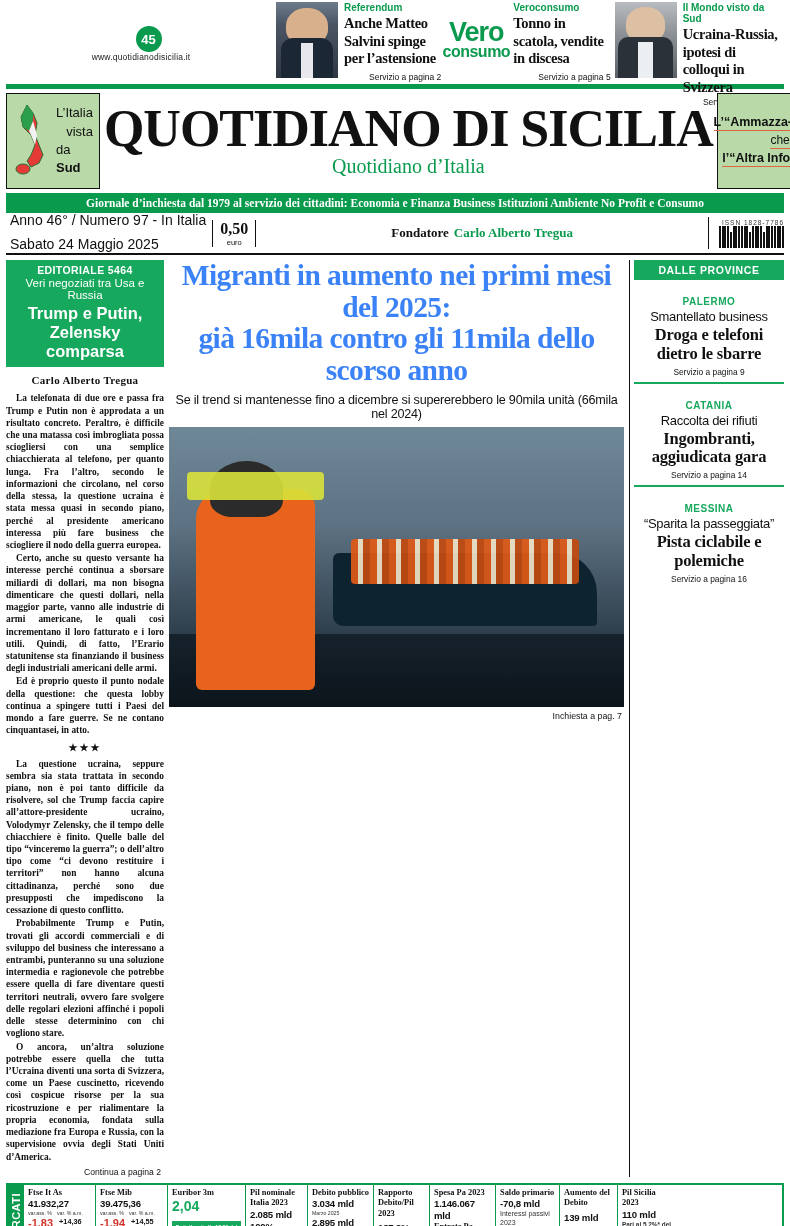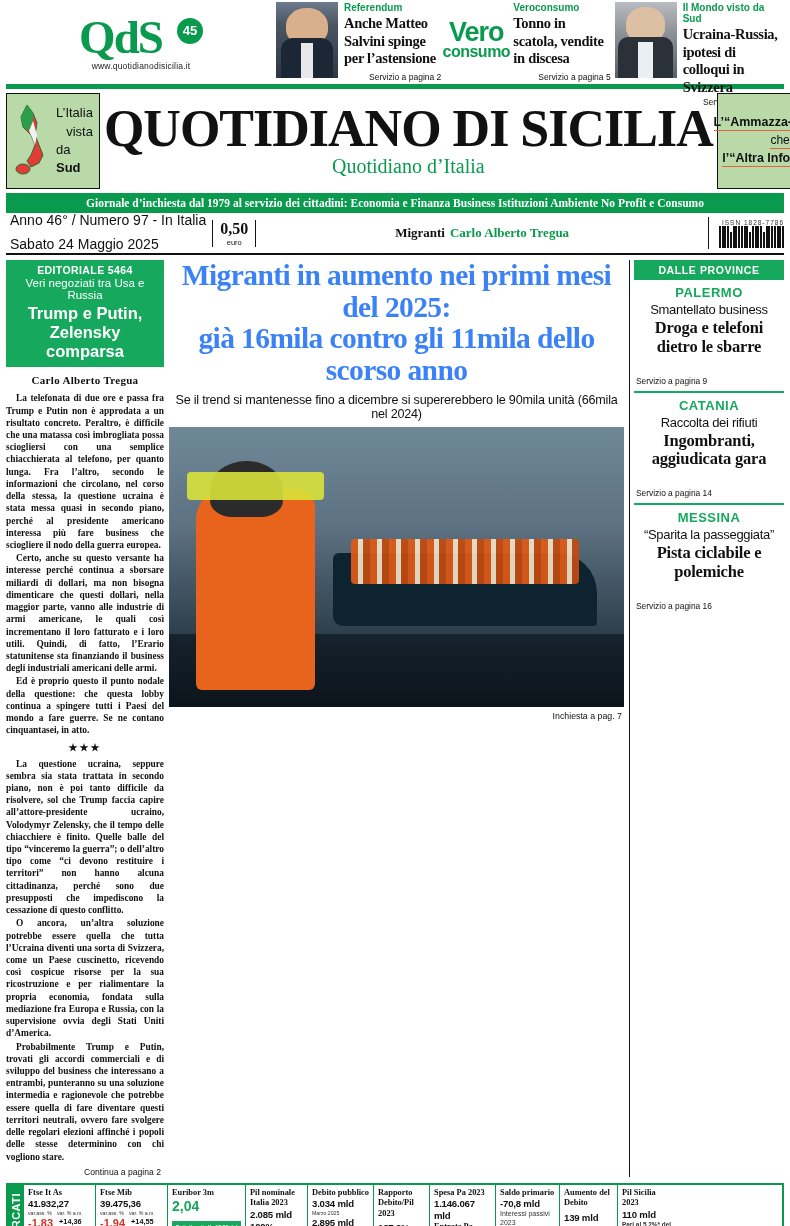--- a/index.html
+++ b/index.html
@@ -85,24 +85,24 @@
   .headline { font-family:"Liberation Serif",serif; font-weight:bold; font-size: 29.5px; line-height: 1.07; letter-spacing:-0.6px; color:#3b82f6; text-align:center; }
   .subhead { font-size: 12.6px; text-align:center; margin-top: 7px; margin-bottom: 6px; color:#111; letter-spacing:-0.2px;}
 
   .photo-main { width: 100%; height: 280px; background: linear-gradient(180deg,#6f8898 0%,#5d7282 35%,#2d3d4a 75%,#16202a 100%); position:relative; overflow:hidden; }
   .photo-cap { text-align:right; font-size: 8.8px; padding: 4px 2px 0 0; }
 
   
   .prov-head { background:#16a85c; color:#fff; text-align:center; font-size: 10.5px; font-weight:bold; padding: 4px 0; letter-spacing:0.6px; }
   .prov-item { text-align:center; padding: 5px 2px 5px 2px; }
   .prov-item + .prov-item { border-top: 2.5px solid #16a85c; }
-  .prov-city { color:#16a85c; font-size: 13px; font-weight:bold; letter-spacing:0.5px; }
+  .prov-city { color:#16a85c; font-size: 10px; font-weight:bold; letter-spacing:0.5px;margin-top:11px; }
   .prov-kick { font-size: 13px; margin-top: 2px; letter-spacing:-0.3px;}
   .prov-title { font-family:"Liberation Serif",serif; font-weight:bold; font-size: 16.5px; line-height:1.14; margin-top: 2px; letter-spacing:-0.2px;}
-  .prov-serv { font-size: 8.4px; text-align:left; margin-top: 19px; }
+  .prov-serv { font-size: 8.4px; text-align:center; margin-top: 3px; }
 
   
   .mercati-wrap { display:flex; border: 2px solid #0a9a4e; margin-top: 6px; height: 74px; }
   .mercati-tab { width: 16px; background:#0a9a4e; color:#fff; display:flex; align-items:center; justify-content:center; }
   .mercati-tab span { writing-mode: vertical-rl; transform: rotate(180deg); font-size: 11px; font-weight:bold; letter-spacing:0.5px; }
   .mcell { border-right: 1.2px solid #0a9a4e; padding: 3px 4px; display:flex; flex-direction:column; font-size: 7px; line-height:1.25; }
   .mcell:last-child { border-right: none; }
   .m-lbl { font-family:"Liberation Serif",serif; font-weight:bold; font-size: 8.4px; }
   .m-val { font-weight: bold; font-size: 9.6px; letter-spacing:-0.2px;}
   .m-small { font-size: 5.2px; color:#333; }
@@ -121,21 +121,20 @@
 </style>
 </head>
 <body>
 
 <div class="page">
 
   <div class="topstrip">
 
     <div class="qds-logo">
       <div class="qds-mark">
-        <span class="qds-letters">QdS</span>
         <span class="qds-45">45</span>
       </div>
       <div class="qds-url">www.quotidianodisicilia.it</div>
     </div>
 
     <div class="topitem">
       <div class="topthumb" style="background:linear-gradient(180deg,#6d7b8c 0%,#4a5564 30%,#2e3642 100%);">
         <div style="position:absolute;left:16%;top:8%;width:68%;height:48%;background:#d9b08c;border-radius:48% 48% 42% 42%;"></div>
         <div style="position:absolute;left:8%;top:48%;width:84%;height:52%;background:#1b2735;border-radius:12px 12px 0 0;"></div>
         <div style="position:absolute;left:40%;top:54%;width:20%;height:46%;background:#e8e8ec;"></div>
@@ -213,21 +212,21 @@
       <div class="info-dates">
         <div>Anno 46° / Numero 97 - In Italia</div>
         <div>Sabato 24 Maggio 2025</div>
       </div>
       <div class="info-price">
         <div class="price-num">0,50</div>
         <div class="price-lbl">euro</div>
       </div>
     </div>
     <div class="info-mid">
-      <span>Migranti</span>
+      <span>Fondatore</span>
       <span class="fnd-name">Carlo Alberto Tregua</span>
     </div>
     <div class="info-right">
       <div>
         <div class="issn">ISSN 1828-7786</div>
         <div class="barcode">
           <i></i>
             <i class="w"></i>
             <i></i>
             <i class="s"></i>
@@ -258,22 +257,22 @@
         <div class="edit-kick">Veri negoziati tra Usa e Russia</div>
         <div class="edit-title">Trump e Putin, Zelensky comparsa</div>
       </div>
       <div class="edit-author">Carlo Alberto Tregua</div>
       <div class="edit-body">
         <p>La telefonata di due ore e passa fra Trump e Putin non è approdata a un risultato concreto. Peraltro, è difficile che una matassa così imbrogliata possa sciogliersi con una semplice chiacchierata al telefono, per quanto lunga. Fra l’altro, secondo le informazioni che circolano, nel corso della stessa, la questione ucraina è stata messa quasi in secondo piano, perché al presidente americano interessa più fare business che sciogliere il nodo della guerra europea.</p>
         <p>Certo, anche su questo versante ha interesse perché continua a sborsare miliardi di dollari, ma non bisogna dimenticare che questi dollari, nella maggior parte, vanno alle industrie di armi americane, le quali così incrementano il loro fatturato e i loro utili. Quindi, di fatto, l’Erario statunitense sta finanziando il business degli industriali americani delle armi.</p>
         <p>Ed è proprio questo il punto nodale della questione: che questa lobby continua a spingere tutti i Paesi del mondo a fare guerre. Se ne contano cinquantasei, in atto.</p>
         <div class="edit-stars">★★★</div>
         <p>La questione ucraina, seppure sembra sia stata trattata in secondo piano, non è poi tanto difficile da risolvere, sol che Trump faccia capire all’attore-presidente ucraino, Volodymyr Zelensky, che il tempo delle chiacchiere è finito. Quelle balle del tipo “vinceremo la guerra”; o dell’altro tipo come “ci devono restituire i territori” non hanno alcuna cittadinanza, perché sono due presupposti che impediscono la cessazione di questo conflitto.</p>
+        <p>Probabilmente Trump e Putin, trovati gli accordi commerciali e di sviluppo del business che interessano a entrambi, punteranno su una soluzione intermedia e ragionevole che potrebbe essere quella di fare diventare questi territori neutrali, ovvero fare svolgere delle regolari elezioni affinché i popoli delle stesse determinino con chi vogliono stare.</p>
         <p>O ancora, un’altra soluzione potrebbe essere quella che tutta l’Ucraina diventi una sorta di Svizzera, come un Paese cuscinetto, ricevendo così cospicue risorse per la sua ricostruzione e per rialimentare la propria economia, fondata sulla mediazione fra Europa e Russia, con la supervisione ovvia degli Stati Uniti d’America.</p>
-        <p>Probabilmente Trump e Putin, trovati gli accordi commerciali e di sviluppo del business che interessano a entrambi, punteranno su una soluzione intermedia e ragionevole che potrebbe essere quella di fare diventare questi territori neutrali, ovvero fare svolgere delle regolari elezioni affinché i popoli delle stesse determinino con chi vogliono stare.</p>
       </div>
       <div class="edit-cont">Continua a pagina 2</div>
     </div>
 
     <div class="colC">
       <div class="headline">Migranti in aumento nei primi mesi del 2025:</div>
       <div class="headline">già 16mila contro gli 11mila dello scorso anno</div>
       <div class="subhead">Se il trend si mantenesse fino a dicembre si supererebbero le 90mila unità (66mila nel 2024)</div>
       <div class="photo-main">
         <div class="sea-l"></div>

